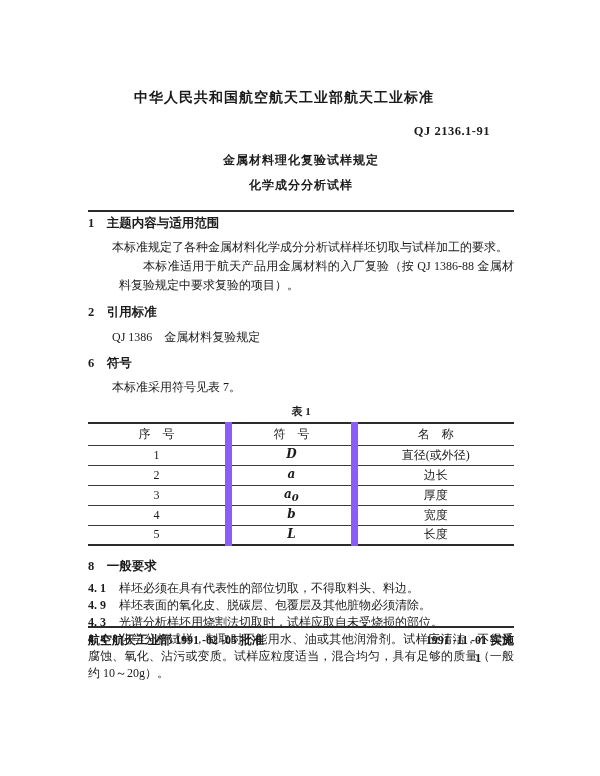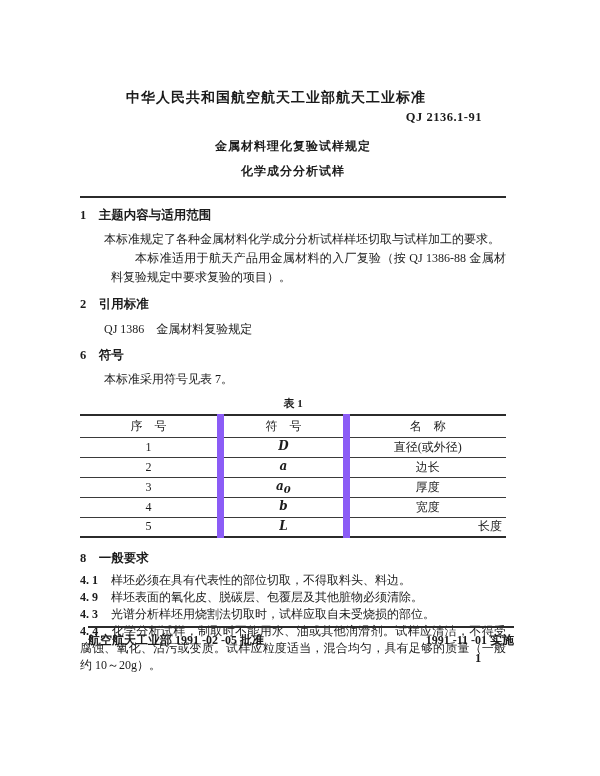--- a/index.html
+++ b/index.html
@@ -9,55 +9,55 @@
     width: 600px;
     height: 776px;
     margin: 0 auto;
     background: #ffffff;
     color: #1b1b1b;
     font-family: "Liberation Serif", "DejaVu Serif", serif;
     overflow: hidden;
   }
   .content {
     position: absolute;
-    left: 80px;
+    left: 88px;
     top: 0;
     width: 426px;
   }
   .org-line {
     margin-top: 88px;
     padding-left: 46px;
     font-size: 14px;
     font-weight: bold;
     letter-spacing: 1px;
     line-height: 19px;
   }
   .std-code {
-    margin-top: 2px;
+    margin-top: 16px;
     padding-right: 24px;
     text-align: right;
     font-size: 12.5px;
     font-weight: bold;
     letter-spacing: 0.5px;
     line-height: 17px;
   }
   .doc-title {
     margin-top: 8px;
     text-align: center;
     font-size: 12px;
     font-weight: bold;
     letter-spacing: 1px;
     line-height: 25px;
   }
   .head-rule {
     margin-top: 12px;
     border-top: 2.5px solid #2b2b2b;
   }
   .sec-heading {
-    margin-top: 9px;
+    margin-top: 3px;
     font-size: 12.5px;
     font-weight: bold;
     line-height: 17px;
   }
   .sec-heading.tight { margin-top: 9px; }
   .para {
     margin-top: 6px;
     font-size: 12px;
     line-height: 19px;
     text-indent: 2em;
@@ -199,21 +199,21 @@
           <td>厚度</td>
         </tr>
         <tr>
           <td>4</td>
           <td><span class="sym">b</span><sub class="sym"></sub></td>
           <td>宽度</td>
         </tr>
         <tr>
           <td style="border-bottom:none;">5</td>
           <td style="border-bottom:none;"><span class="sym">L</span><sub class="sym"></sub></td>
-          <td style="border-bottom:none;text-align:right;">长度</td>
+          <td style="border-bottom:none;">长度</td>
         </tr>
       </tbody>
     </table>
 
     <div class="sec-heading" style="margin-top:12px;">8　一般要求</div>
 
     <div class="req-list">
       <p class="req-item"><span class="num">4. 1</span><span>样坯必须在具有代表性的部位切取，不得取料头、料边。</span></p>
       <p class="req-item"><span class="num">4. 9</span><span>样坯表面的氧化皮、脱碳层、包覆层及其他脏物必须清除。</span></p>
       <p class="req-item"><span class="num">4. 3</span><span>光谱分析样坯用烧割法切取时，试样应取自未受烧损的部位。</span></p>

